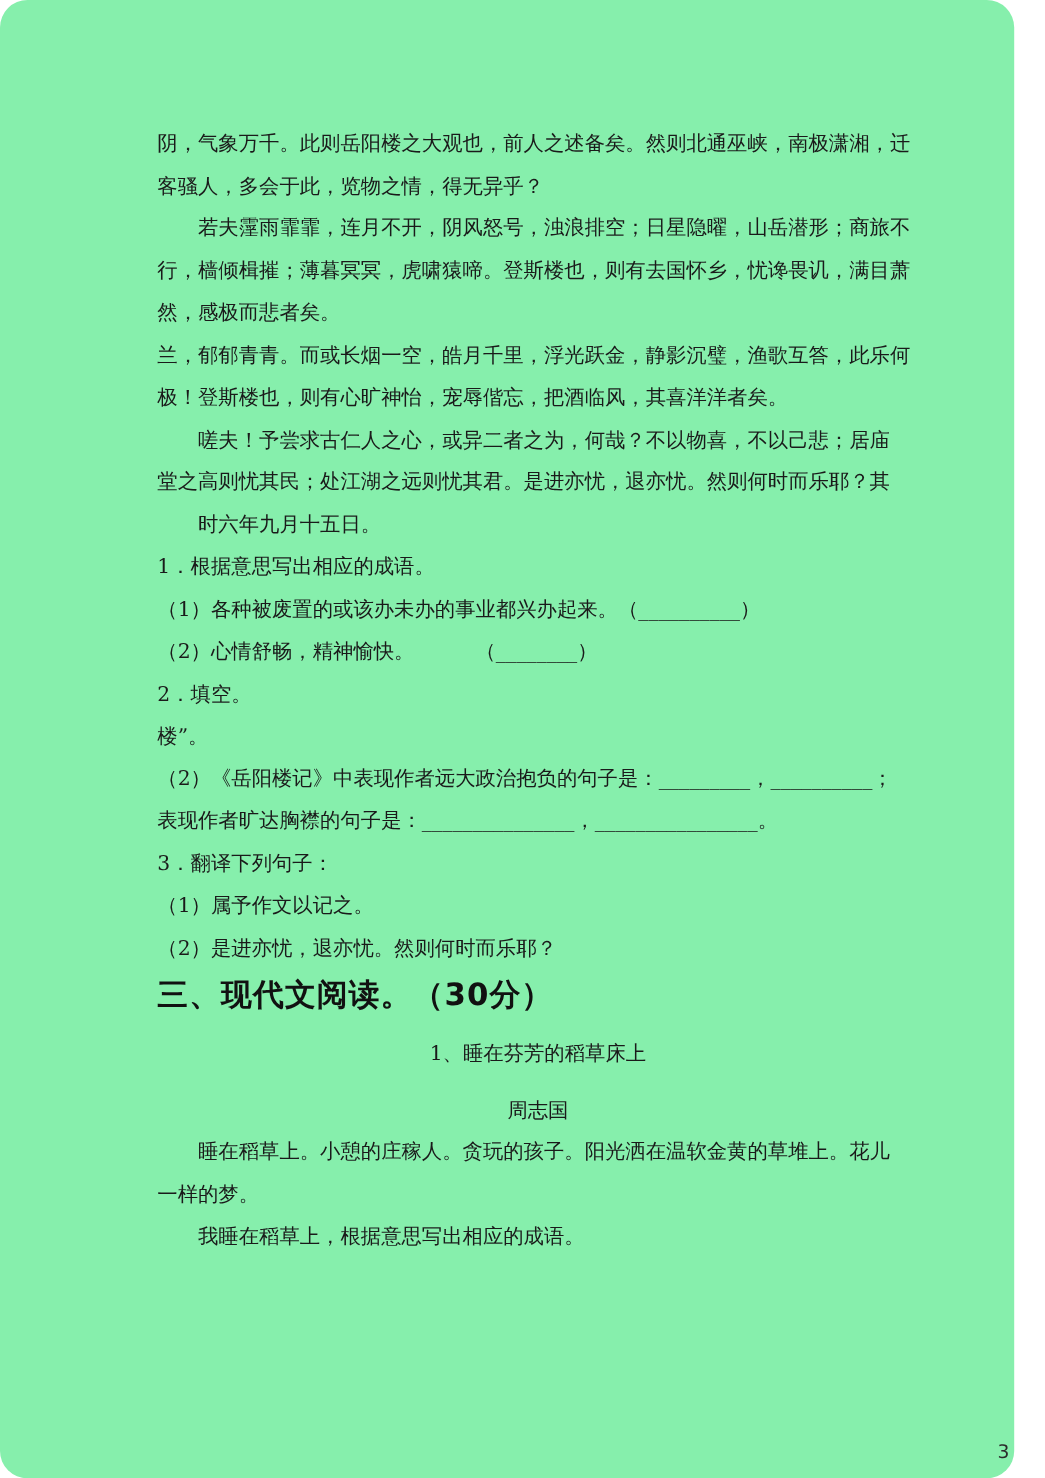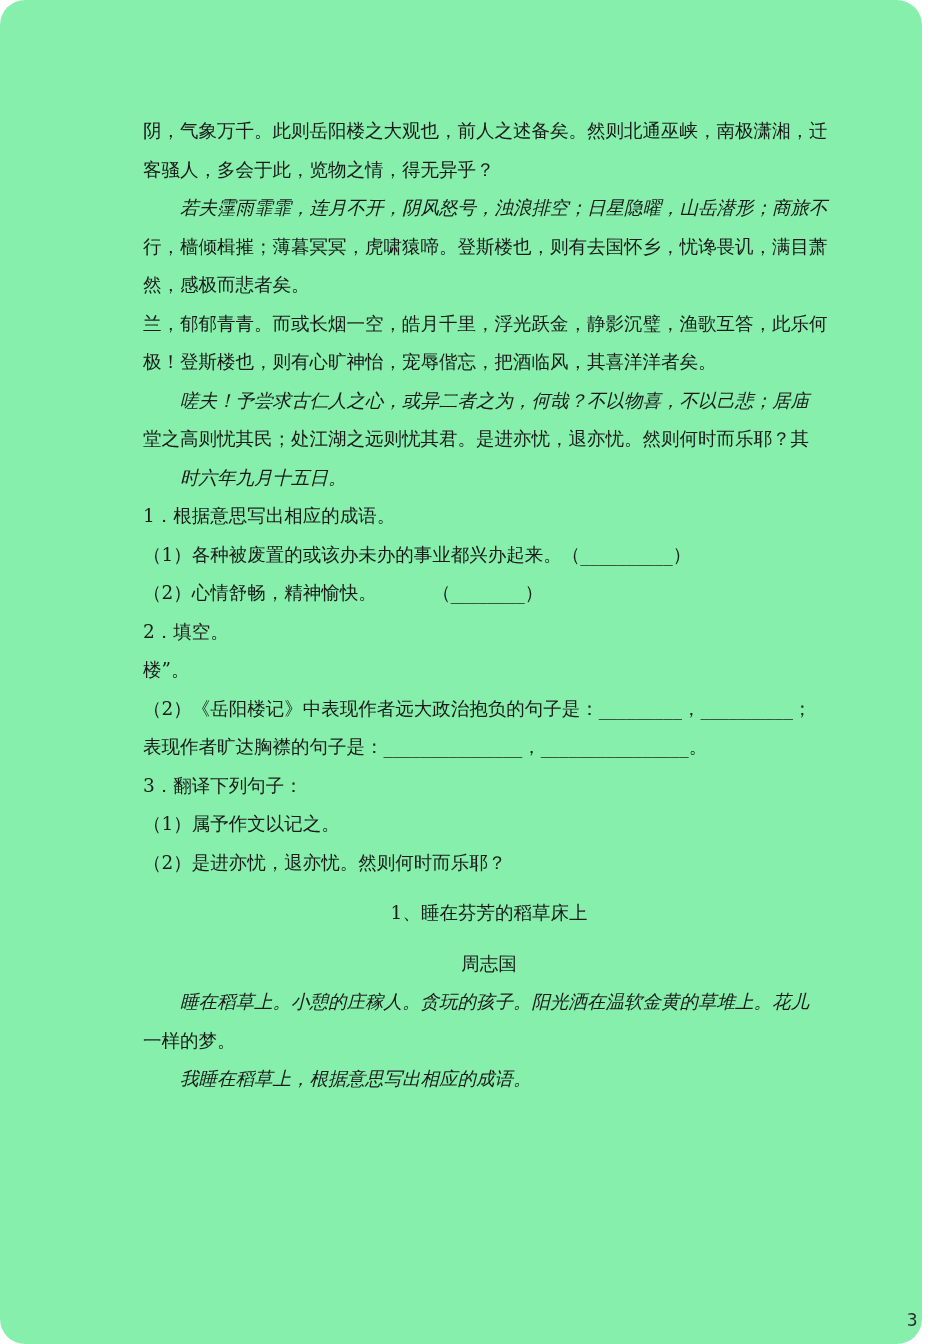--- a/index.html
+++ b/index.html
@@ -25,21 +25,20 @@
     padding-top: 112px;
   }
   .line {
     font-size: 18.5px;
     line-height: 38.5px;
     white-space: pre;
     letter-spacing: 0px;
   }
   .line.indent {
     text-indent: 37px;
-    font-style: italic;
   }
   .line.center {
     text-align: center;
     white-space: normal;
     margin-top: 12px;
   }
   .heading-line {
     font-family: "DejaVu Sans", "Liberation Sans", sans-serif;
     font-weight: bold;
     font-size: 28px;
@@ -85,20 +84,21 @@
         <div class="line">（2）心情舒畅，精神愉快。　　　（________）</div>
         <div class="line">2．填空。</div>
         <div class="line">楼”。</div>
         <div class="line">（2）《岳阳楼记》中表现作者远大政治抱负的句子是：_________，__________；</div>
         <div class="line">表现作者旷达胸襟的句子是：_______________，________________。</div>
         <div class="line">3．翻译下列句子：</div>
         <div class="line">（1）属予作文以记之。</div>
         <div class="line">（2）是进亦忧，退亦忧。然则何时而乐耶？</div>
       </div>
 
+    <div class="heading-line">三、现代文阅读。（30分）</div>
 
     <div class="line center">1、睡在芬芳的稻草床上</div>
 
     <div class="line center">周志国</div>
 
     <div id="essay-body">
         <div class="line indent">睡在稻草上。小憩的庄稼人。贪玩的孩子。阳光洒在温软金黄的草堆上。花儿</div>
         <div class="line">一样的梦。</div>
         <div class="line indent">我睡在稻草上，根据意思写出相应的成语。</div>
       </div>

